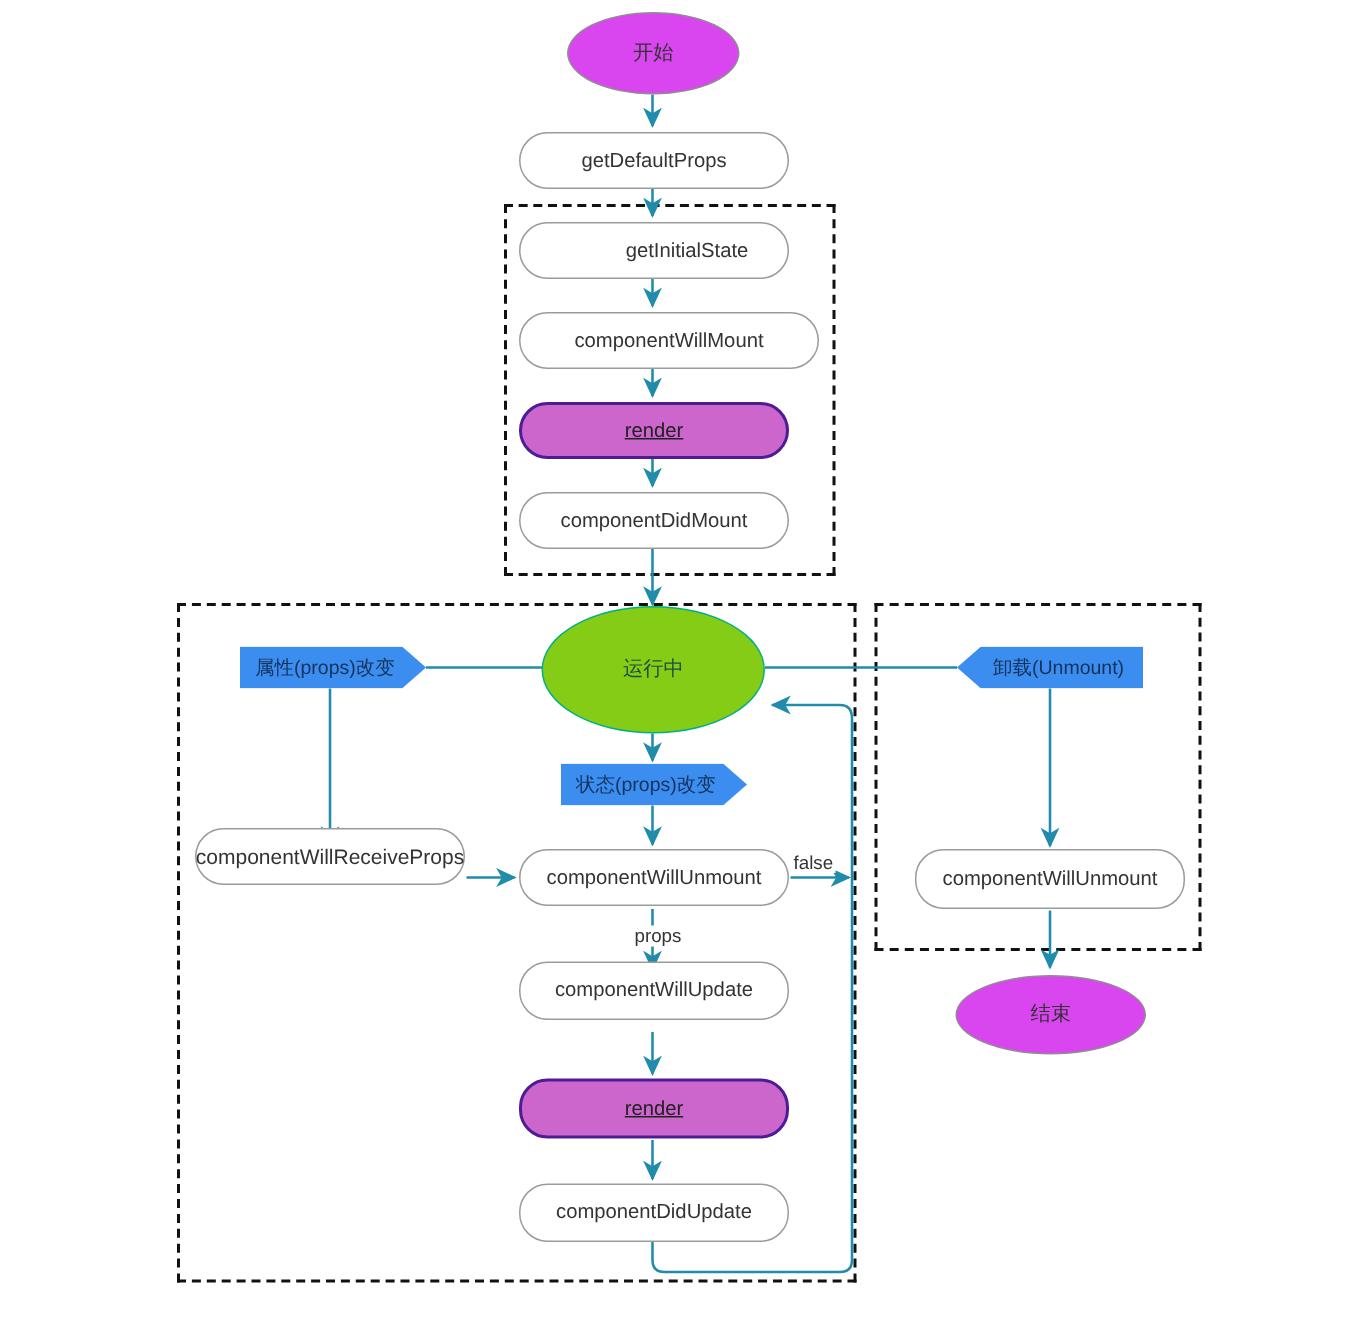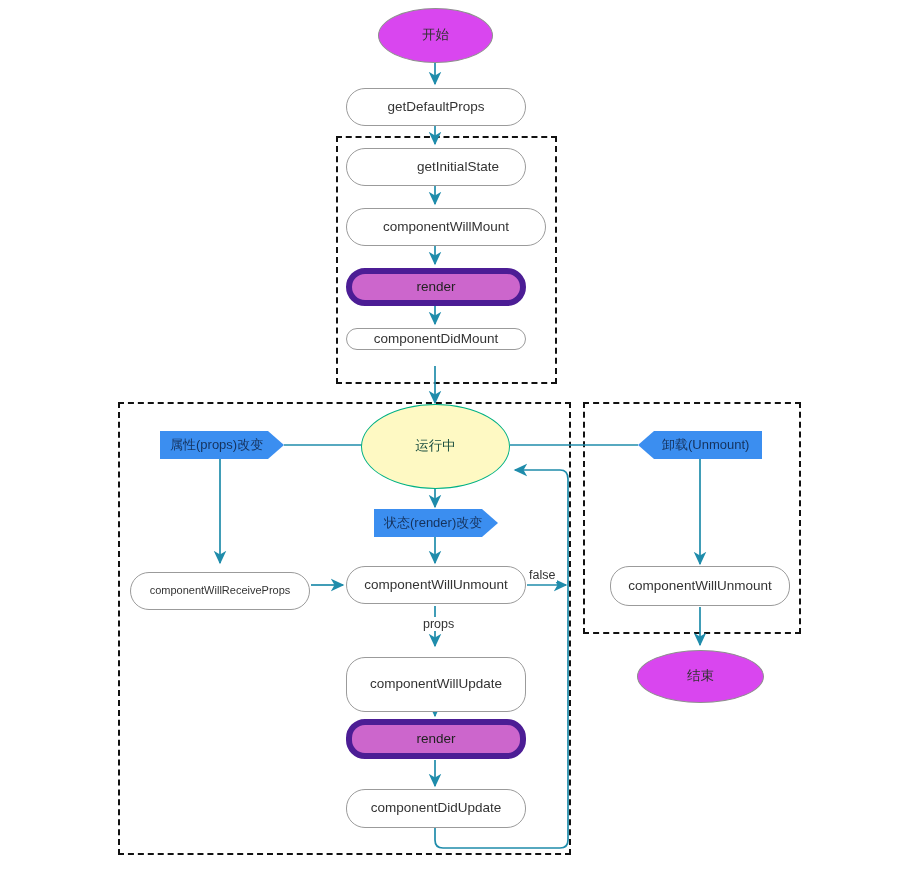--- a/index.html
+++ b/index.html
@@ -4,24 +4,24 @@
 <style>
   html,body{margin:0;padding:0;background:#ffffff;}
   body{font-family:"Liberation Sans","DejaVu Sans",sans-serif;}
   #stage{position:relative;width:904px;height:879px;background:#fff;overflow:hidden;}
   svg#wires{position:absolute;left:0;top:0;width:904px;height:879px;pointer-events:none;}
 
   .node{position:absolute;box-sizing:border-box;display:flex;align-items:center;justify-content:center;
         text-align:center;color:#333333;font-size:13.5px;line-height:1.2;}
 
   .rbox{background:#ffffff;border:1px solid #9b9b9b;border-radius:19px;}
-  .rbox.render{background:#cc66cc;border:6px solid #4c1d95;color:#222;}
+  .rbox.render{background:#cc66cc;border:2px solid #4c1d95;color:#222;text-decoration:underline;}
 
   .terminal{background:#d946ef;border:1px solid #8f8f8f;border-radius:50%;color:#333;font-size:13.5px;}
-  .running{background:#fef9c3;border:1px solid #00b184;border-radius:50%;color:#1b4f40;font-size:13.5px;}
+  .running{background:#84cc16;border:1px solid #00b184;border-radius:50%;color:#1b4f40;font-size:13.5px;}
 
   .chev{background:#3b8ef0;color:#15325c;font-size:13px;}
   .chev.right{clip-path:polygon(0 0, calc(100% - 16px) 0, 100% 50%, calc(100% - 16px) 100%, 0 100%);
               justify-content:flex-start;padding-left:10px;}
   .chev.left{clip-path:polygon(16px 0, 100% 0, 100% 100%, 16px 100%, 0 50%);
              justify-content:flex-start;padding-left:24px;}
 
   .grouplabelbox{position:absolute;border:2px dashed #111111;background:transparent;box-sizing:border-box;}
 
   .edgelabel{position:absolute;color:#333;font-size:12.5px;background:#fff;padding:0 2px;
@@ -93,53 +93,53 @@
   </div>
 
   <div class="node rbox" style="left:346px;top:208px;width:200px;height:38px;">
     <span>componentWillMount</span>
   </div>
 
   <div class="node rbox render" style="left:346px;top:268px;width:180px;height:38px;">
     <span>render</span>
   </div>
 
-  <div class="node rbox" style="left:346px;top:328px;width:180px;height:22px;">
+  <div class="node rbox" style="left:346px;top:328px;width:180px;height:38px;">
     <span>componentDidMount</span>
   </div>
 
   <div class="node chev right" style="left:160px;top:431px;width:124px;height:28px;">
     <span>属性(props)改变</span>
   </div>
 
   <div class="node running" style="left:361px;top:404px;width:149px;height:85px;">
     <span>运行中</span>
   </div>
 
   <div class="node chev left" style="left:638px;top:431px;width:124px;height:28px;text-align:center;">
     <span>卸载(Unmount)</span>
   </div>
 
   <div class="node chev right" style="left:374px;top:509px;width:124px;height:28px;">
-    <span>状态(render)改变</span>
+    <span>状态(props)改变</span>
   </div>
 
-  <div class="node rbox" style="left:130px;top:572px;width:180px;height:38px;font-size:11px;">
+  <div class="node rbox" style="left:130px;top:552px;width:180px;height:38px;font-size:14px;">
     <span>componentWillReceiveProps</span>
   </div>
 
   <div class="node rbox" style="left:346px;top:566px;width:180px;height:38px;">
     <span>componentWillUnmount</span>
   </div>
 
   <div class="node rbox" style="left:610px;top:566px;width:180px;height:40px;">
     <span>componentWillUnmount</span>
   </div>
 
-  <div class="node rbox" style="left:346px;top:657px;width:180px;height:55px;justify-content:center;">
+  <div class="node rbox" style="left:346px;top:641px;width:180px;height:39px;justify-content:center;">
     <span>componentWillUpdate</span>
   </div>
 
   <div class="node rbox render" style="left:346px;top:719px;width:180px;height:40px;">
     <span>render</span>
   </div>
 
   <div class="node terminal" style="left:637px;top:650px;width:127px;height:53px;">
     <span>结束</span>
   </div>

